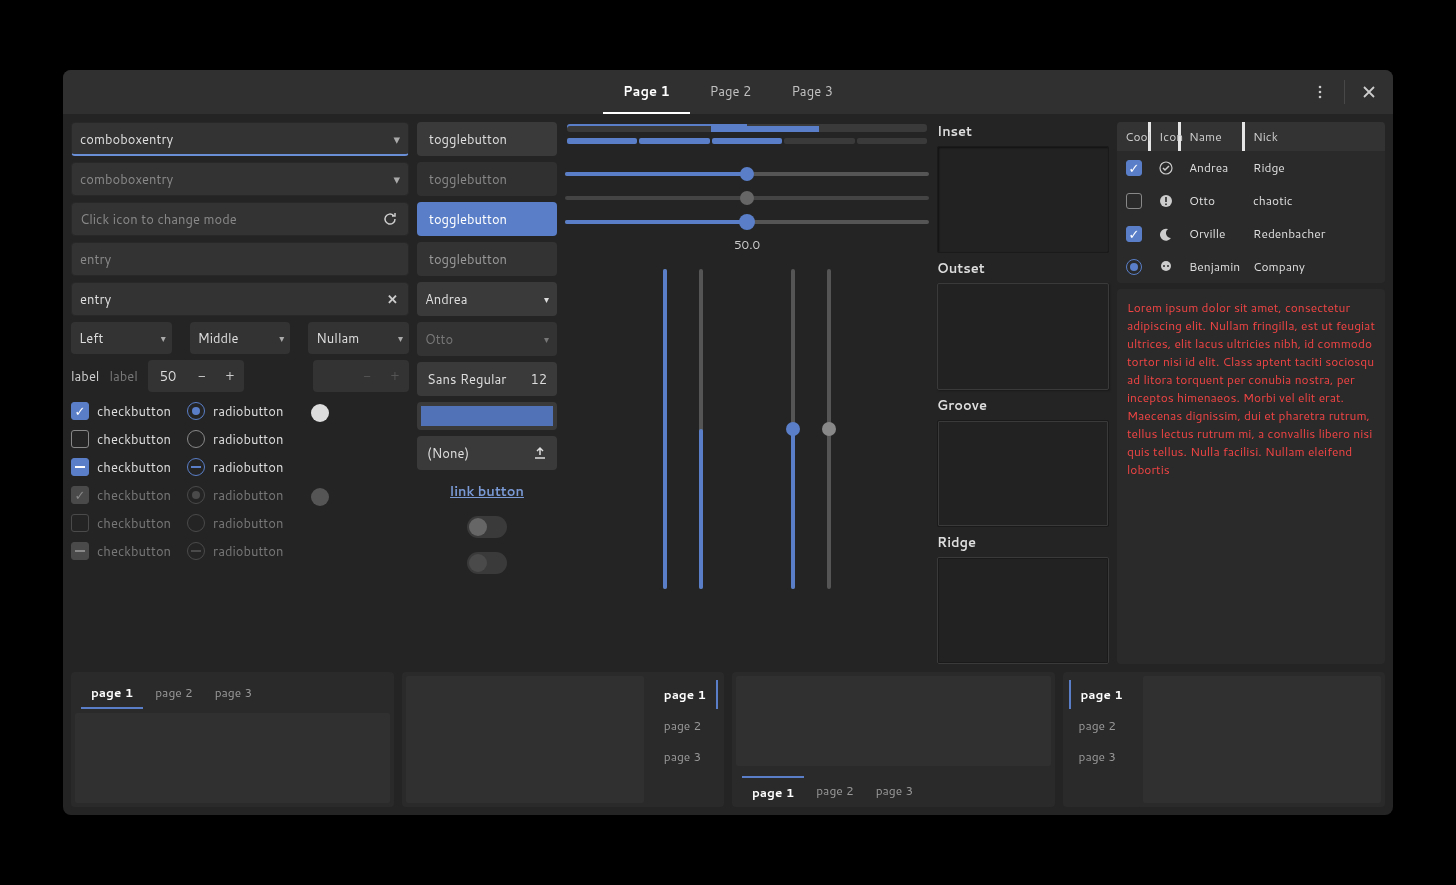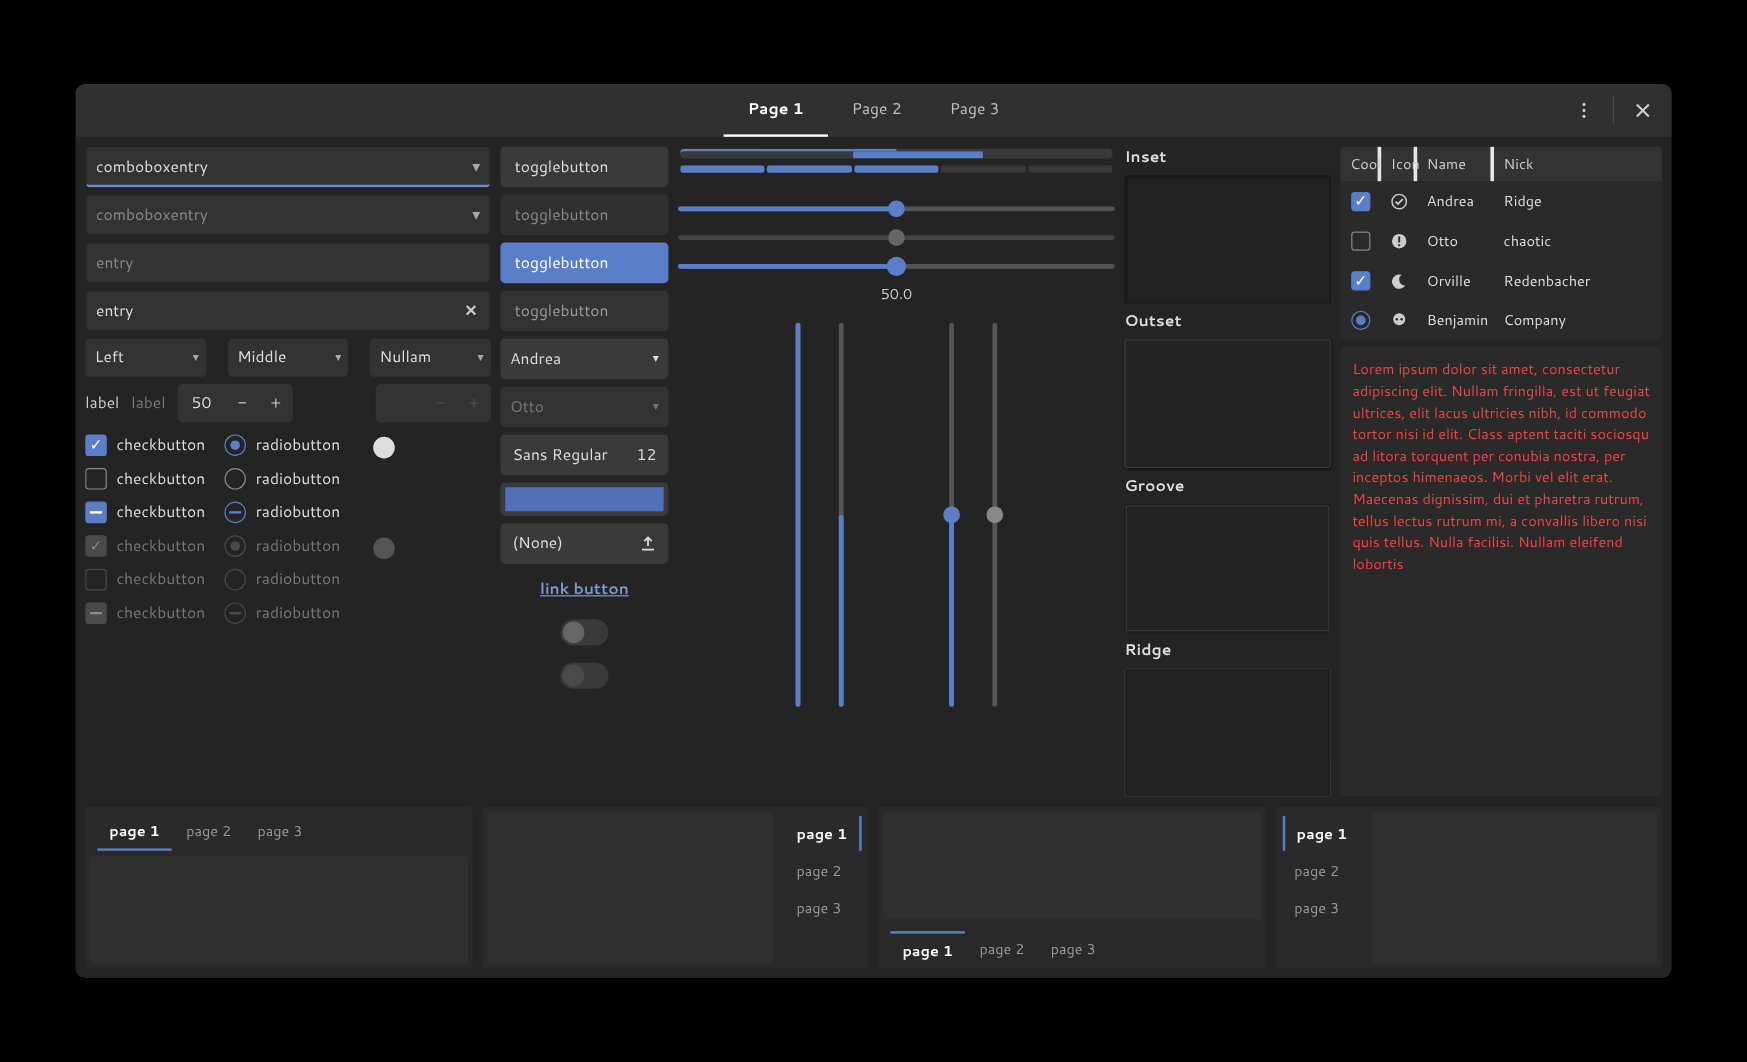--- a/index.html
+++ b/index.html
@@ -176,20 +176,28 @@
       <div class="col col1">
         <div class="combo accent">
           <span>comboboxentry</span>
           <span class="chev">▾</span>
         </div>
         <div class="combo">
           <span style="color:#888">comboboxentry</span>
           <span class="chev">▾</span>
         </div>
         <div class="entry">
+          <input placeholder="Click icon to change mode" style="">
+          <span class="reload">
+            <svg width="16" height="16" viewBox="0 0 16 16">
+                <path d="M13 8a5 5 0 1 1-1.5-3.5M13 2v3h-3" fill="none" stroke="currentColor" stroke-width="1.5"></path>
+              </svg>
+          </span>
+        </div>
+        <div class="entry">
           <input placeholder="entry" style="">
         </div>
         <div class="entry">
           <input value="entry" style="">
           <span class="clear">✕</span>
         </div>
         <div class="dd-row">
           <div class="dd">
               <span>Left</span>
               <span class="chev">▾</span>

